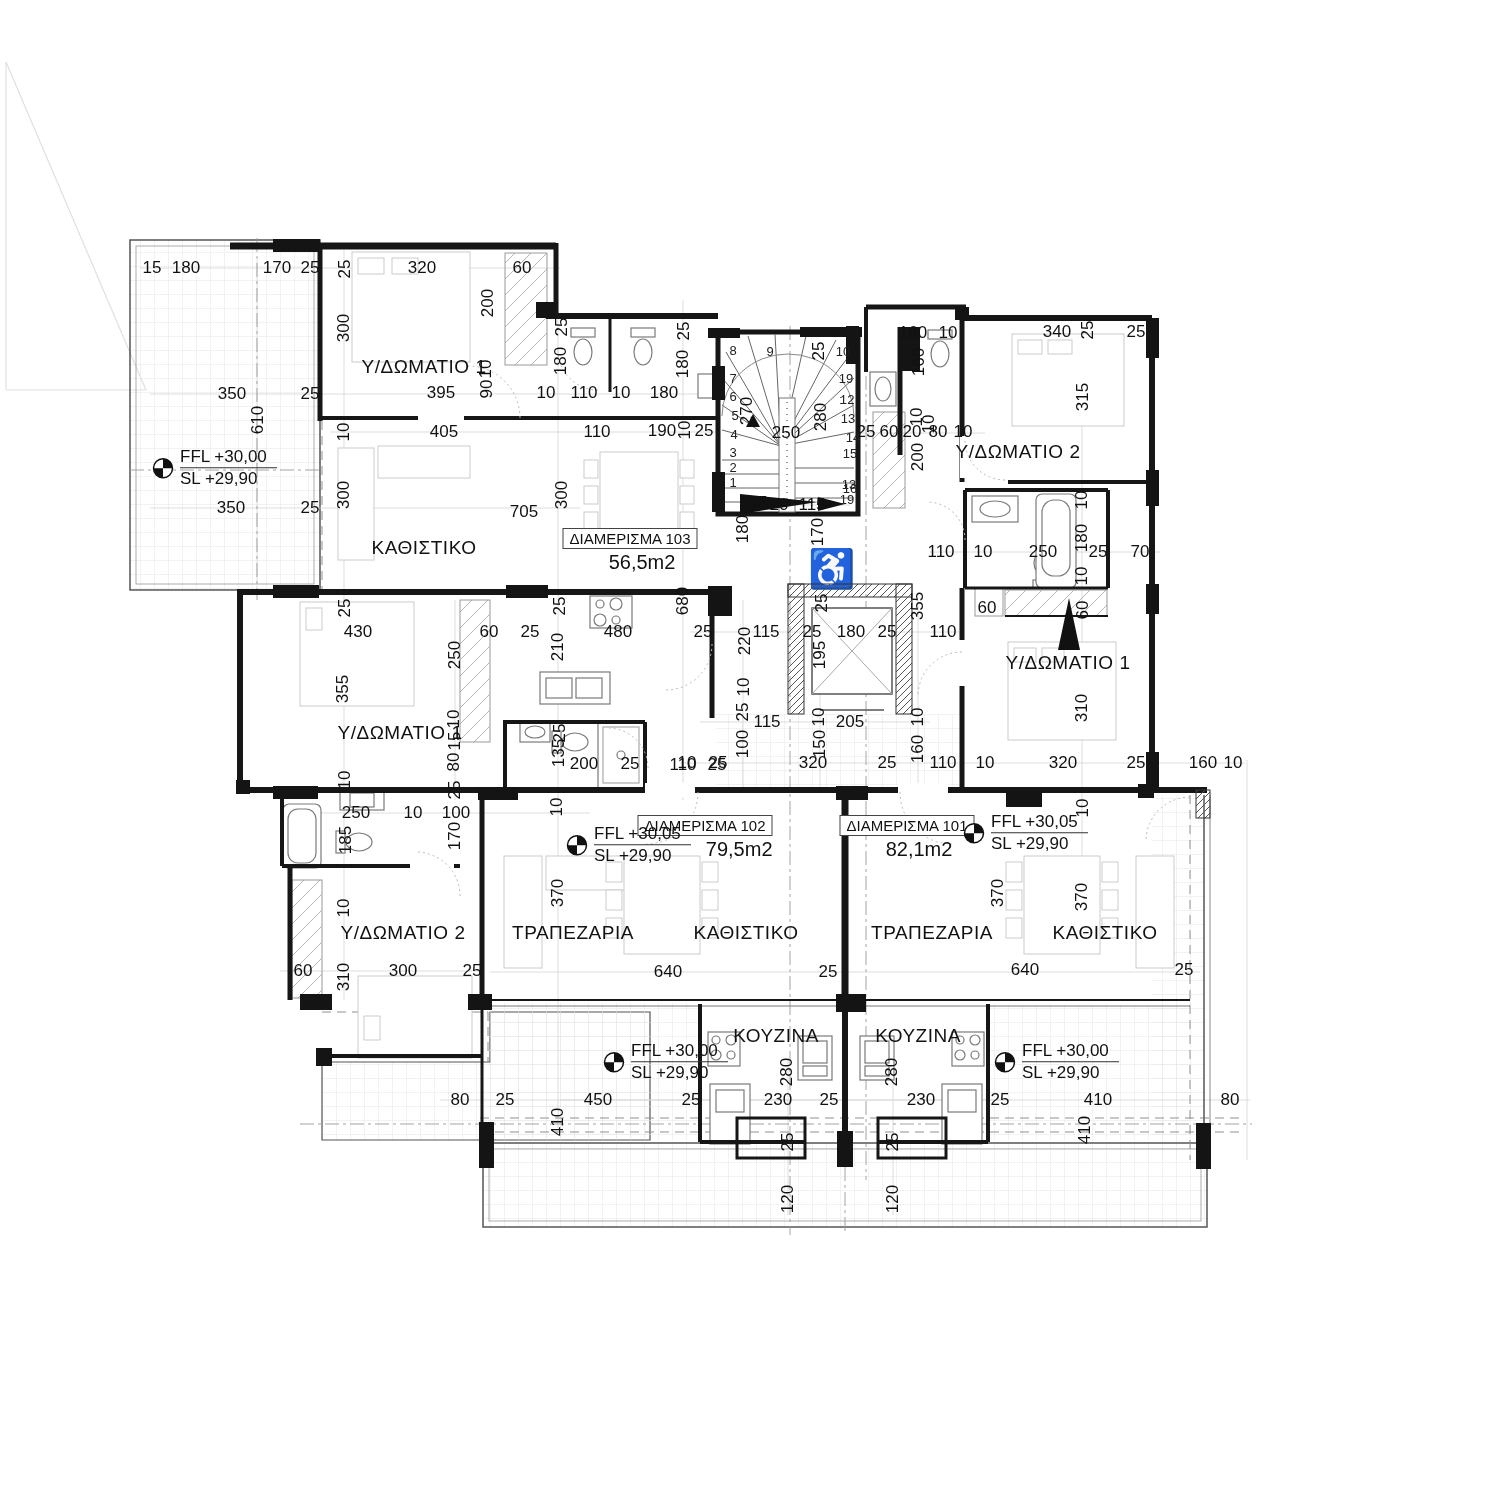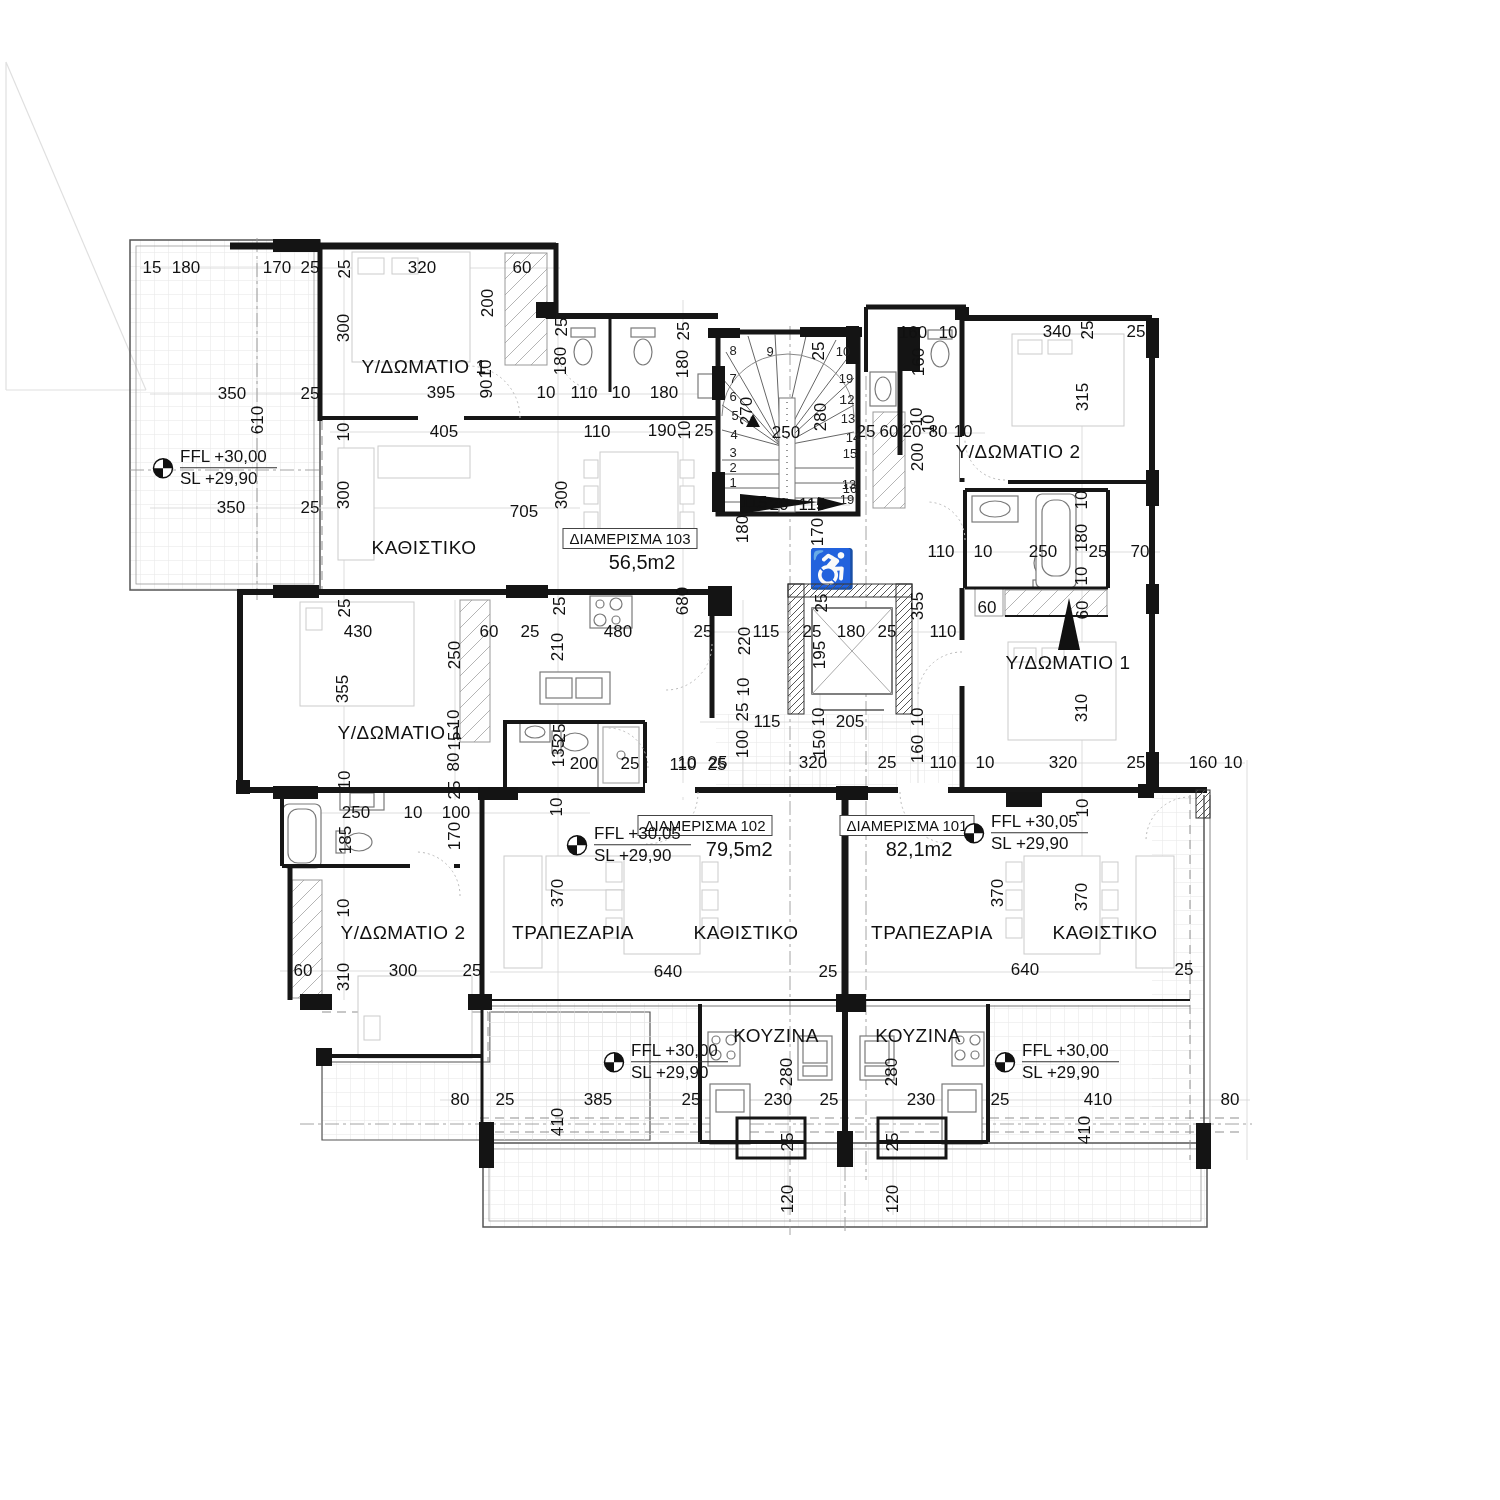--- a/index.html
+++ b/index.html
@@ -427,21 +427,21 @@
       <span class="dim rot" style="left: 344px; top: 977px;">310</span>
       <span class="dim" style="left: 403px; top: 971px;">300</span>
       <span class="dim" style="left: 472px; top: 971px;">25</span>
       <span class="dim rot" style="left: 558px; top: 893px;">370</span>
       <span class="dim" style="left: 668px; top: 972px;">640</span>
       <span class="dim" style="left: 828px; top: 972px;">25</span>
       <span class="dim rot" style="left: 998px; top: 893px;">370</span>
       <span class="dim rot" style="left: 1082px; top: 897px;">370</span>
       <span class="dim" style="left: 1025px; top: 970px;">640</span>
       <span class="dim" style="left: 1184px; top: 970px;">25</span>
-      <span class="dim" style="left: 598px; top: 1100px;">385</span>
+      <span class="dim" style="left: 598px; top: 1100px;">450</span>
       <span class="dim" style="left: 691px; top: 1100px;">25</span>
       <span class="dim" style="left: 778px; top: 1100px;">230</span>
       <span class="dim" style="left: 829px; top: 1100px;">25</span>
       <span class="dim rot" style="left: 787px; top: 1072px;">280</span>
       <span class="dim rot" style="left: 788px; top: 1142px;">25</span>
       <span class="dim" style="left: 921px; top: 1100px;">230</span>
       <span class="dim" style="left: 1000px; top: 1100px;">25</span>
       <span class="dim rot" style="left: 892px; top: 1072px;">280</span>
       <span class="dim rot" style="left: 893px; top: 1142px;">25</span>
       <span class="dim rot" style="left: 788px; top: 1199px;">120</span>

